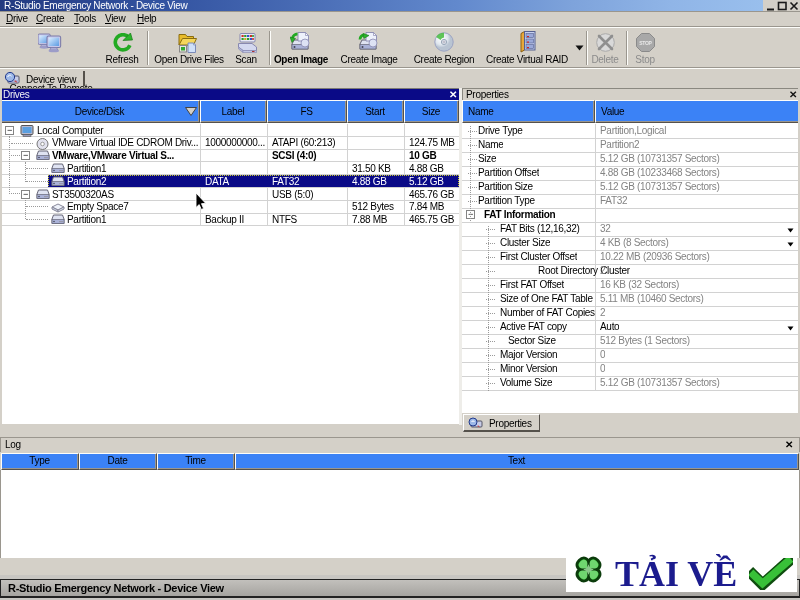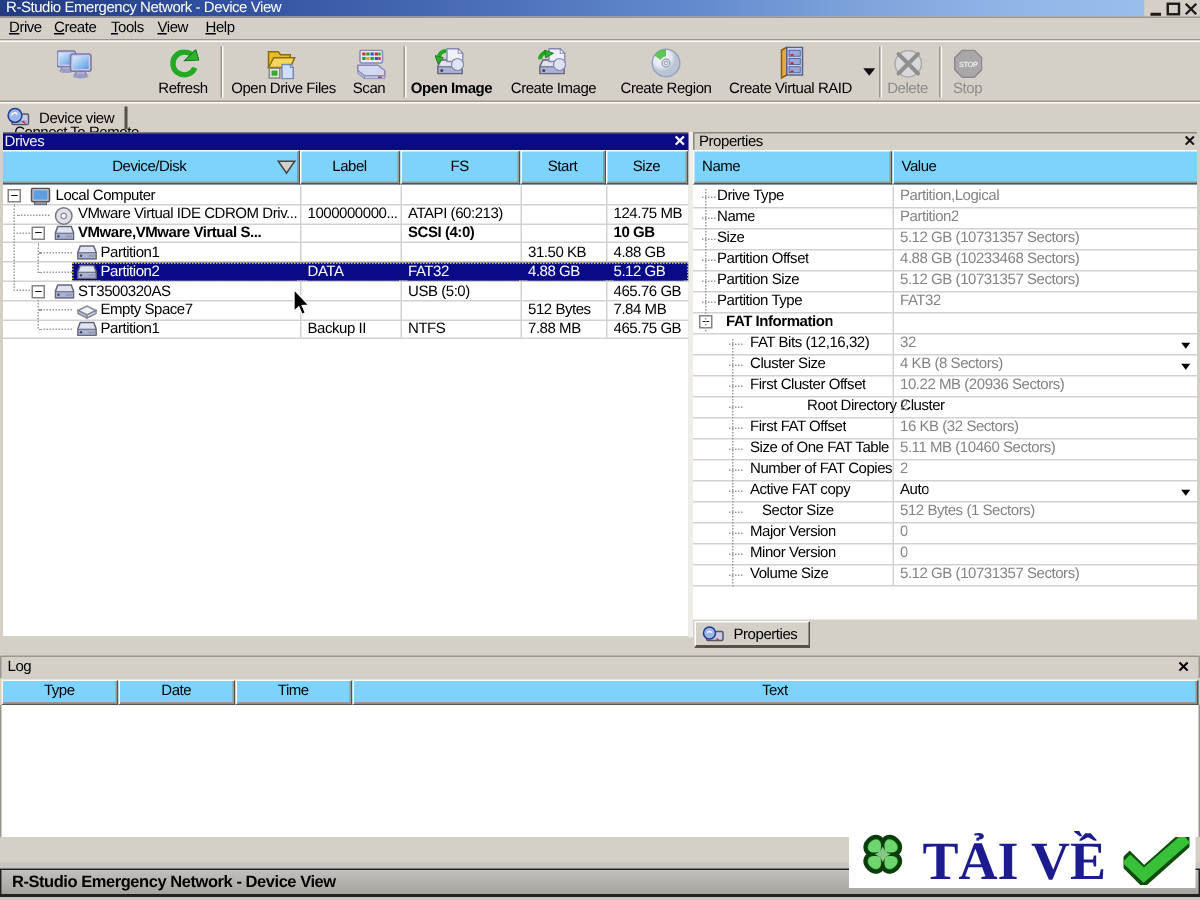--- a/index.html
+++ b/index.html
@@ -24,21 +24,21 @@
 .gray { color:#8b8b8b; }
 #toolline { left:0; top:67px; width:800px; height:2px; border-top:1px solid #9a968e; border-bottom:1px solid #fdfdfa; }
 
 
 #tabrow { left:0; top:69px; width:800px; height:19px; }
 #tabsep { left:83px; top:71px; width:2px; height:15px; background:#55514b; }
 
 
 .ptitle { position:absolute; height:13px; border-top:1px solid #7c7a76; background:#0a0a87; color:#f0f0f5; font-size:10px; line-height:12px; padding-left:3px; }
 .pclose { position:absolute; color:#fff; font-size:10px; font-weight:bold; line-height:13px; }
-.hdrbtn { position:absolute; background:#7dd3fc; border-top:1px solid #fdfdfa; border-left:1px solid #fdfdfa; border-right:1px solid #55514b; border-bottom:1px solid #55514b; text-align:center; font-size:10px; }
+.hdrbtn { position:absolute; background:#3b82f6; border-top:1px solid #fdfdfa; border-left:1px solid #fdfdfa; border-right:1px solid #55514b; border-bottom:1px solid #55514b; text-align:center; font-size:10px; }
 .hdrbtn .hin { display:block; margin:0; border-right:1px solid #9a968e; border-bottom:1px solid #9a968e; height:100%; padding-top:3px; }
 .cell { position:absolute; font-size:10px; white-space:nowrap; overflow:hidden; }
 .vline { position:absolute; width:1px; background:#d2d2d2; }
 .hline { position:absolute; height:1px; background:#d2d2d2; }
 .b { font-weight:bold; }
 .sel { background:#0a0a87; color:#fff; }
 .gval { color:#838383; }
 .exp { position:absolute; width:9px; height:9px; background:#fff; border:1px solid #848484; font-size:9px; line-height:7px; text-align:center; }
 .dots { position:absolute; border-top:1px dotted #9a9a9a; height:1px; }
 .vdots { position:absolute; border-left:1px dotted #9a9a9a; width:1px; }

